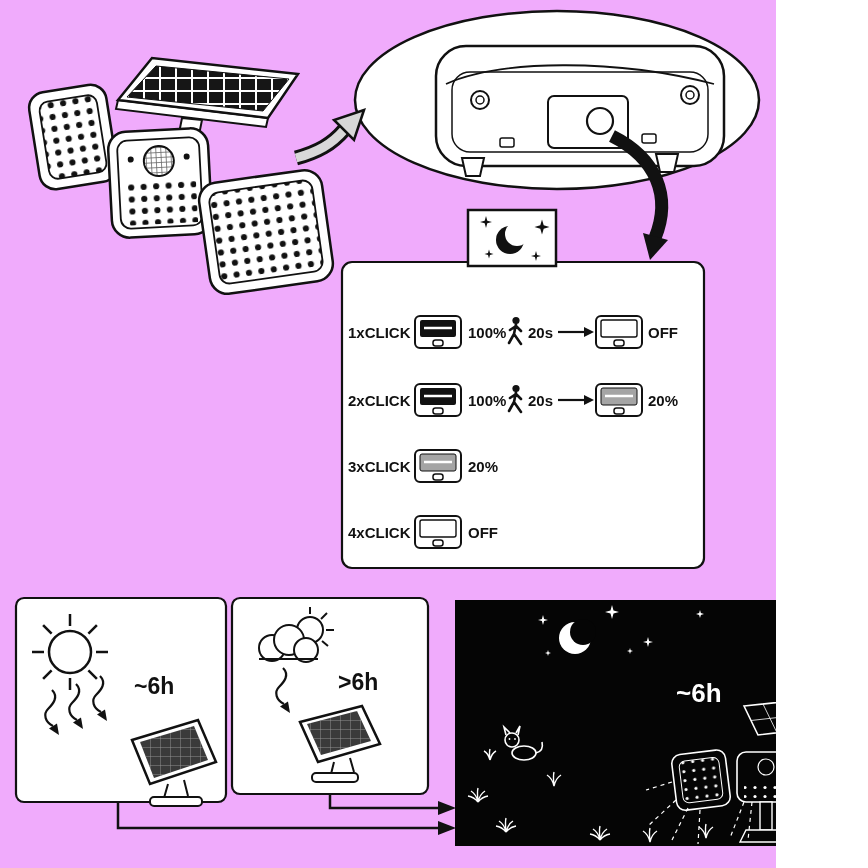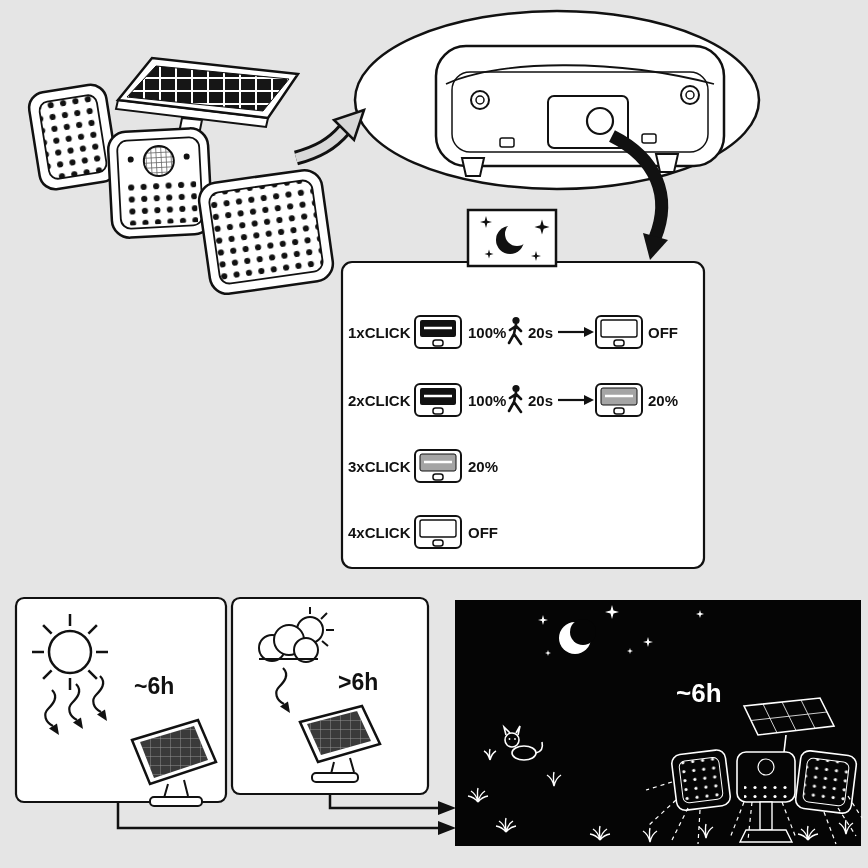--- a/index.html
+++ b/index.html
@@ -1,16 +1,16 @@
 <!DOCTYPE html>
 <html><head>
 <meta charset="utf-8">
 <style>
   html,body{margin:0;padding:0;background:#fff;}
-  .canvas{position:relative;width:868px;height:868px;background:#e5e5e5;overflow:hidden;}
+  .canvas{position:relative;width:776px;height:868px;background:#f0abfc;overflow:hidden;}
   svg text{font-family:"Liberation Sans","DejaVu Sans",sans-serif;font-weight:700;fill:#111;}
   .lbl{font-size:15px;}
   .big{font-size:23px;}
   .huge{font-size:26px;fill:#fff;}
 </style>
 </head>
 <body>
 
 <div class="canvas">
 <svg width="868" height="868" viewBox="0 0 868 868">

